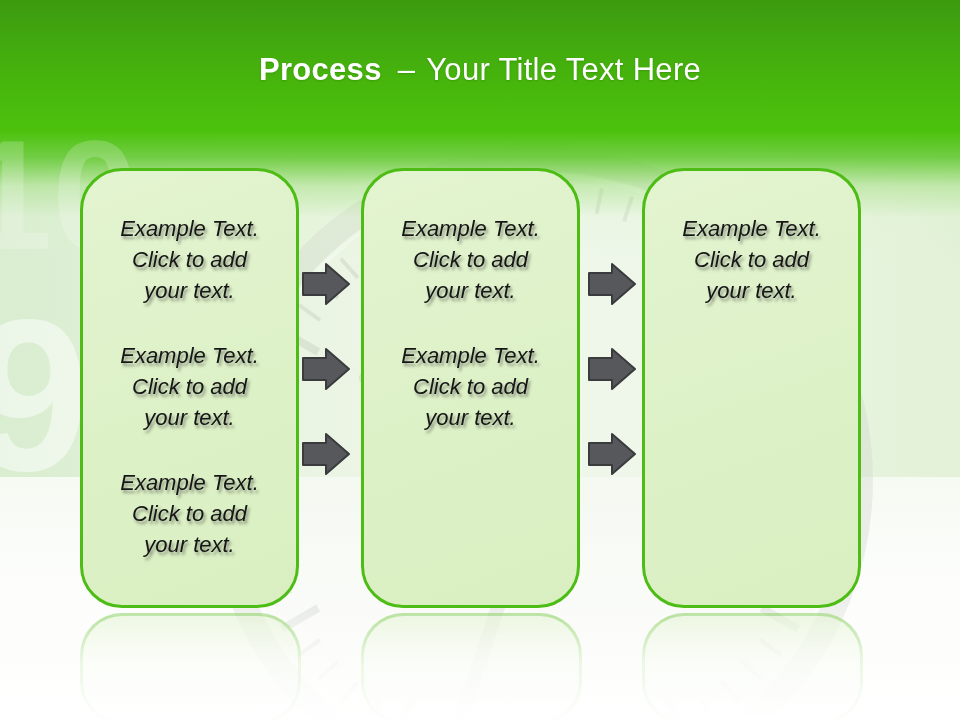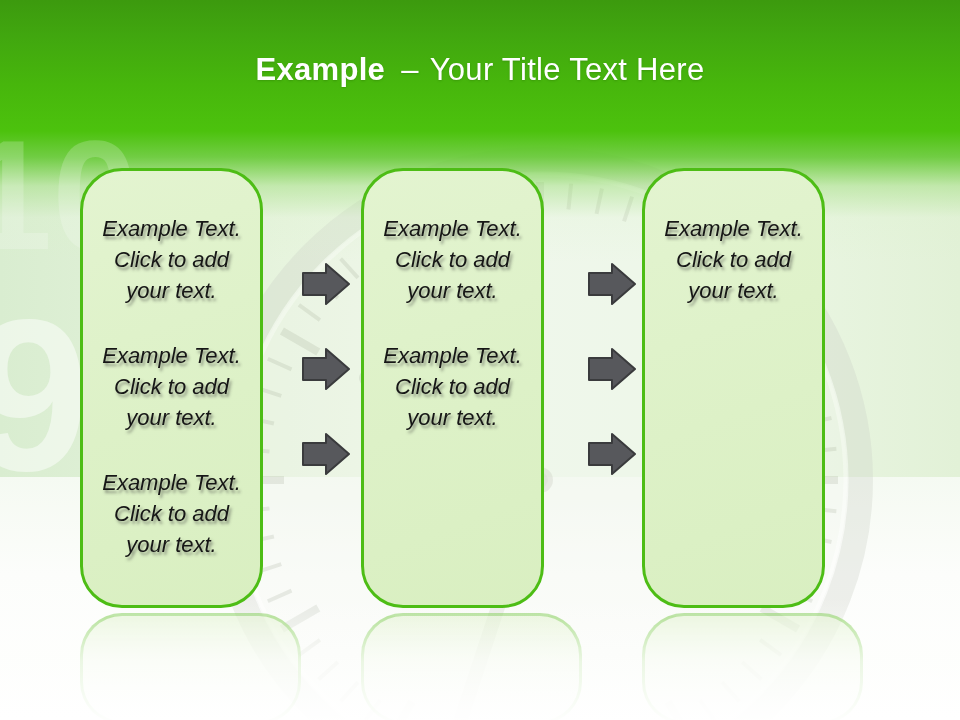--- a/index.html
+++ b/index.html
@@ -44,21 +44,21 @@
   
   .title {
     position:absolute; left:0; top:52px; width:960px; z-index:8; margin:0;
     text-align:center; color:#fff; font-size:31px; font-weight:normal;
     text-shadow:0 1px 2px rgba(40,110,10,0.35); letter-spacing:0.3px;
   }
   .t-bold { font-weight:bold; }
   .t-sep  { margin:0 11px 0 16px; }
   
   .box {
-    position:absolute; top:168px; width:183px; height:440px; z-index:7;
+    position:absolute; top:168px; width:219px; height:440px; z-index:7;
     box-sizing:border-box; border:3px solid #4dbd15; border-radius:42px;
     background:linear-gradient(160deg,#e3f4d0 0%, #ddf1c7 55%, #d9efc1 100%);
     padding-top:42px; text-align:center;
   }
   .box-1 { left:80px; }  .box-2 { left:361px; }  .box-3 { left:642px; }
   .box p {
     margin:0 6px 34px 6px; white-space:pre-line;
     font-style:italic; font-size:22px; line-height:31px; color:#161616;
     text-shadow:2px 3px 3px rgba(55,55,55,0.5);
   }
@@ -149,21 +149,21 @@
   <div class="bg-header"></div>
   <div class="numeral numeral-10">10</div>
   <div class="numeral numeral-9">9</div>
 
   <div class="reflection refl-1"></div>
   <div class="reflection refl-2"></div>
   <div class="reflection refl-3"></div>
   <div class="bottom-fade"></div>
 
   <h1 class="title">
-    <span class="t-bold">Example</span><span class="t-sep">–</span><span class="t-rest">Your Title Text Here</span>
+    <span class="t-bold">Process</span><span class="t-sep">–</span><span class="t-rest">Your Title Text Here</span>
   </h1>
 
   <div class="box box-1">
     <p>Example Text.
 Click  to add
 your text.</p>
     <p>Example Text.
 Click  to add
 your text.</p>
     <p>Example Text.

